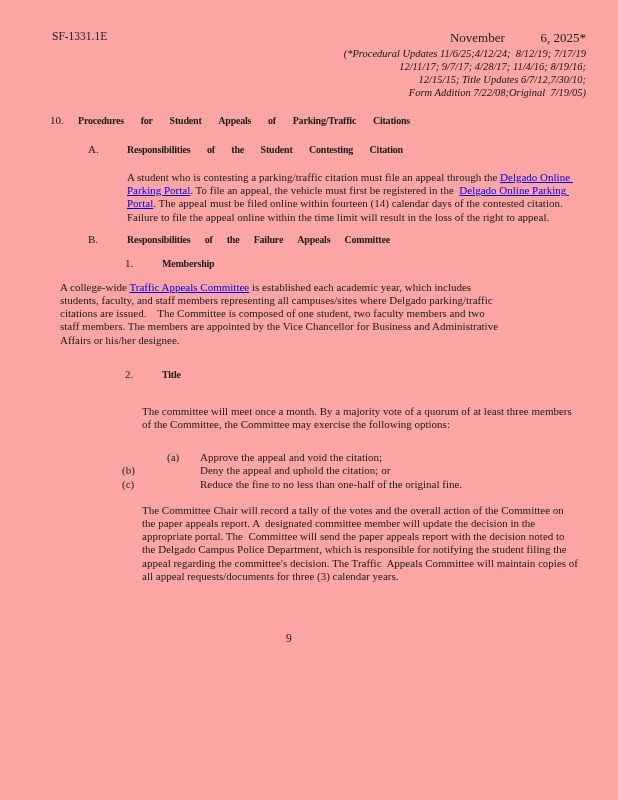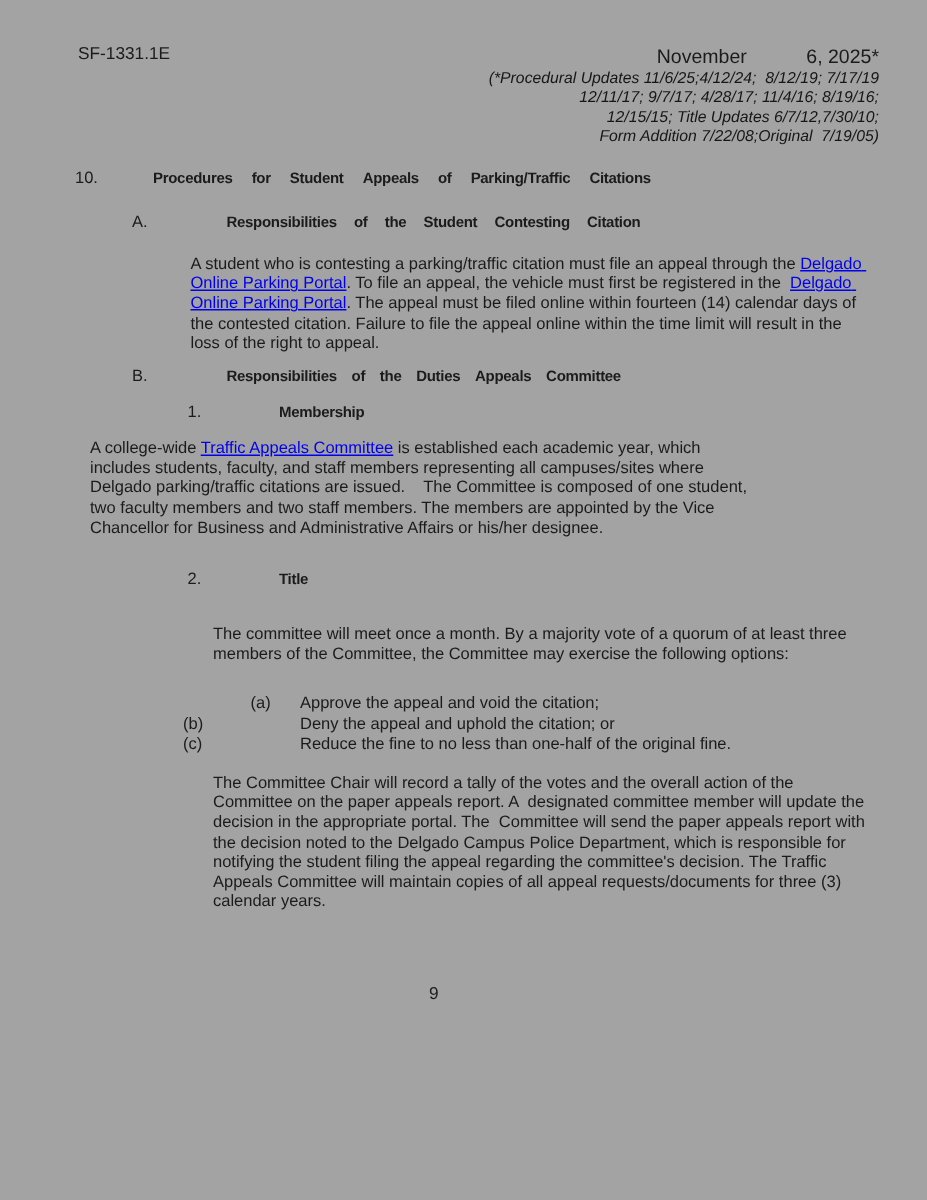--- a/index.html
+++ b/index.html
@@ -1,28 +1,28 @@
 <!DOCTYPE html>
 <html><head>
 <meta charset="utf-8">
 <style>
   html,body { margin:0; padding:0; background:#ffffff; }
   .page {
     width:618px; height:800px; position:relative; overflow:hidden;
-    background:#a3a3a3; color:#1b1b1b;
-    font-family:Liberation Sans, sans-serif;
+    background:#fca5a5; color:#1b1b1b;
+    font-family:Liberation Serif, serif;
   }
   
   .header { display:flex; align-items:flex-start; padding-top:30px; }
   .doc-id { margin-left:52px; font-size:11.5px; }
   .header-right { margin-left:auto; margin-right:32px; text-align:right; }
   .date-line { font-size:13px; white-space:pre; margin-bottom:1px; }
   .rev-line { font-size:10.5px; font-style:italic; line-height:13px; white-space:pre; color:#161616; }
   
-  .row { display:flex; align-items:flex-end; font-size:11px; line-height:13px;gap:24px; }
+  .row { display:flex; align-items:flex-end; font-size:11px; line-height:13px; }
   .num { flex:none; }
   .heading-text { font-weight:bold; font-size:10px; letter-spacing:-0.2px; }
   .spread { display:inline-flex; justify-content:space-between; }
   .h10 { margin-left:50px; margin-top:15px; }
   .h10 .num { width:28px; }
   .h10 .spread { width:332px; }
   .hA  { margin-left:88px; margin-top:16px; }
   .hA .num { width:39px; }
   .hA .spread { width:276px; }
   .hB  { margin-left:88px; margin-top:9px; }
@@ -92,21 +92,21 @@
   </div>
 
   <div class="para pA"><span>A student who is contesting a parking/traffic citation must file an appeal through the </span><span class="doclink">Delgado Online Parking Portal</span><span>. To file an appeal, the vehicle must first be registered in the  </span><span class="doclink">Delgado Online Parking Portal</span><span>. The appeal must be filed online within fourteen (14) calendar days of the contested citation. Failure to file the appeal online within the time limit will result in the loss of the right to appeal.</span></div>
 
   <div class="row hB">
     <span class="num">B.</span>
     <span class="heading-text spread">
         <span>Responsibilities</span>
         <span>of</span>
         <span>the</span>
-        <span>Duties</span>
+        <span>Failure</span>
         <span>Appeals</span>
         <span>Committee</span>
       </span>
   </div>
 
   <div class="row h1">
     <span class="num">1.</span>
     <span class="heading-text">Membership</span>
   </div>
 

